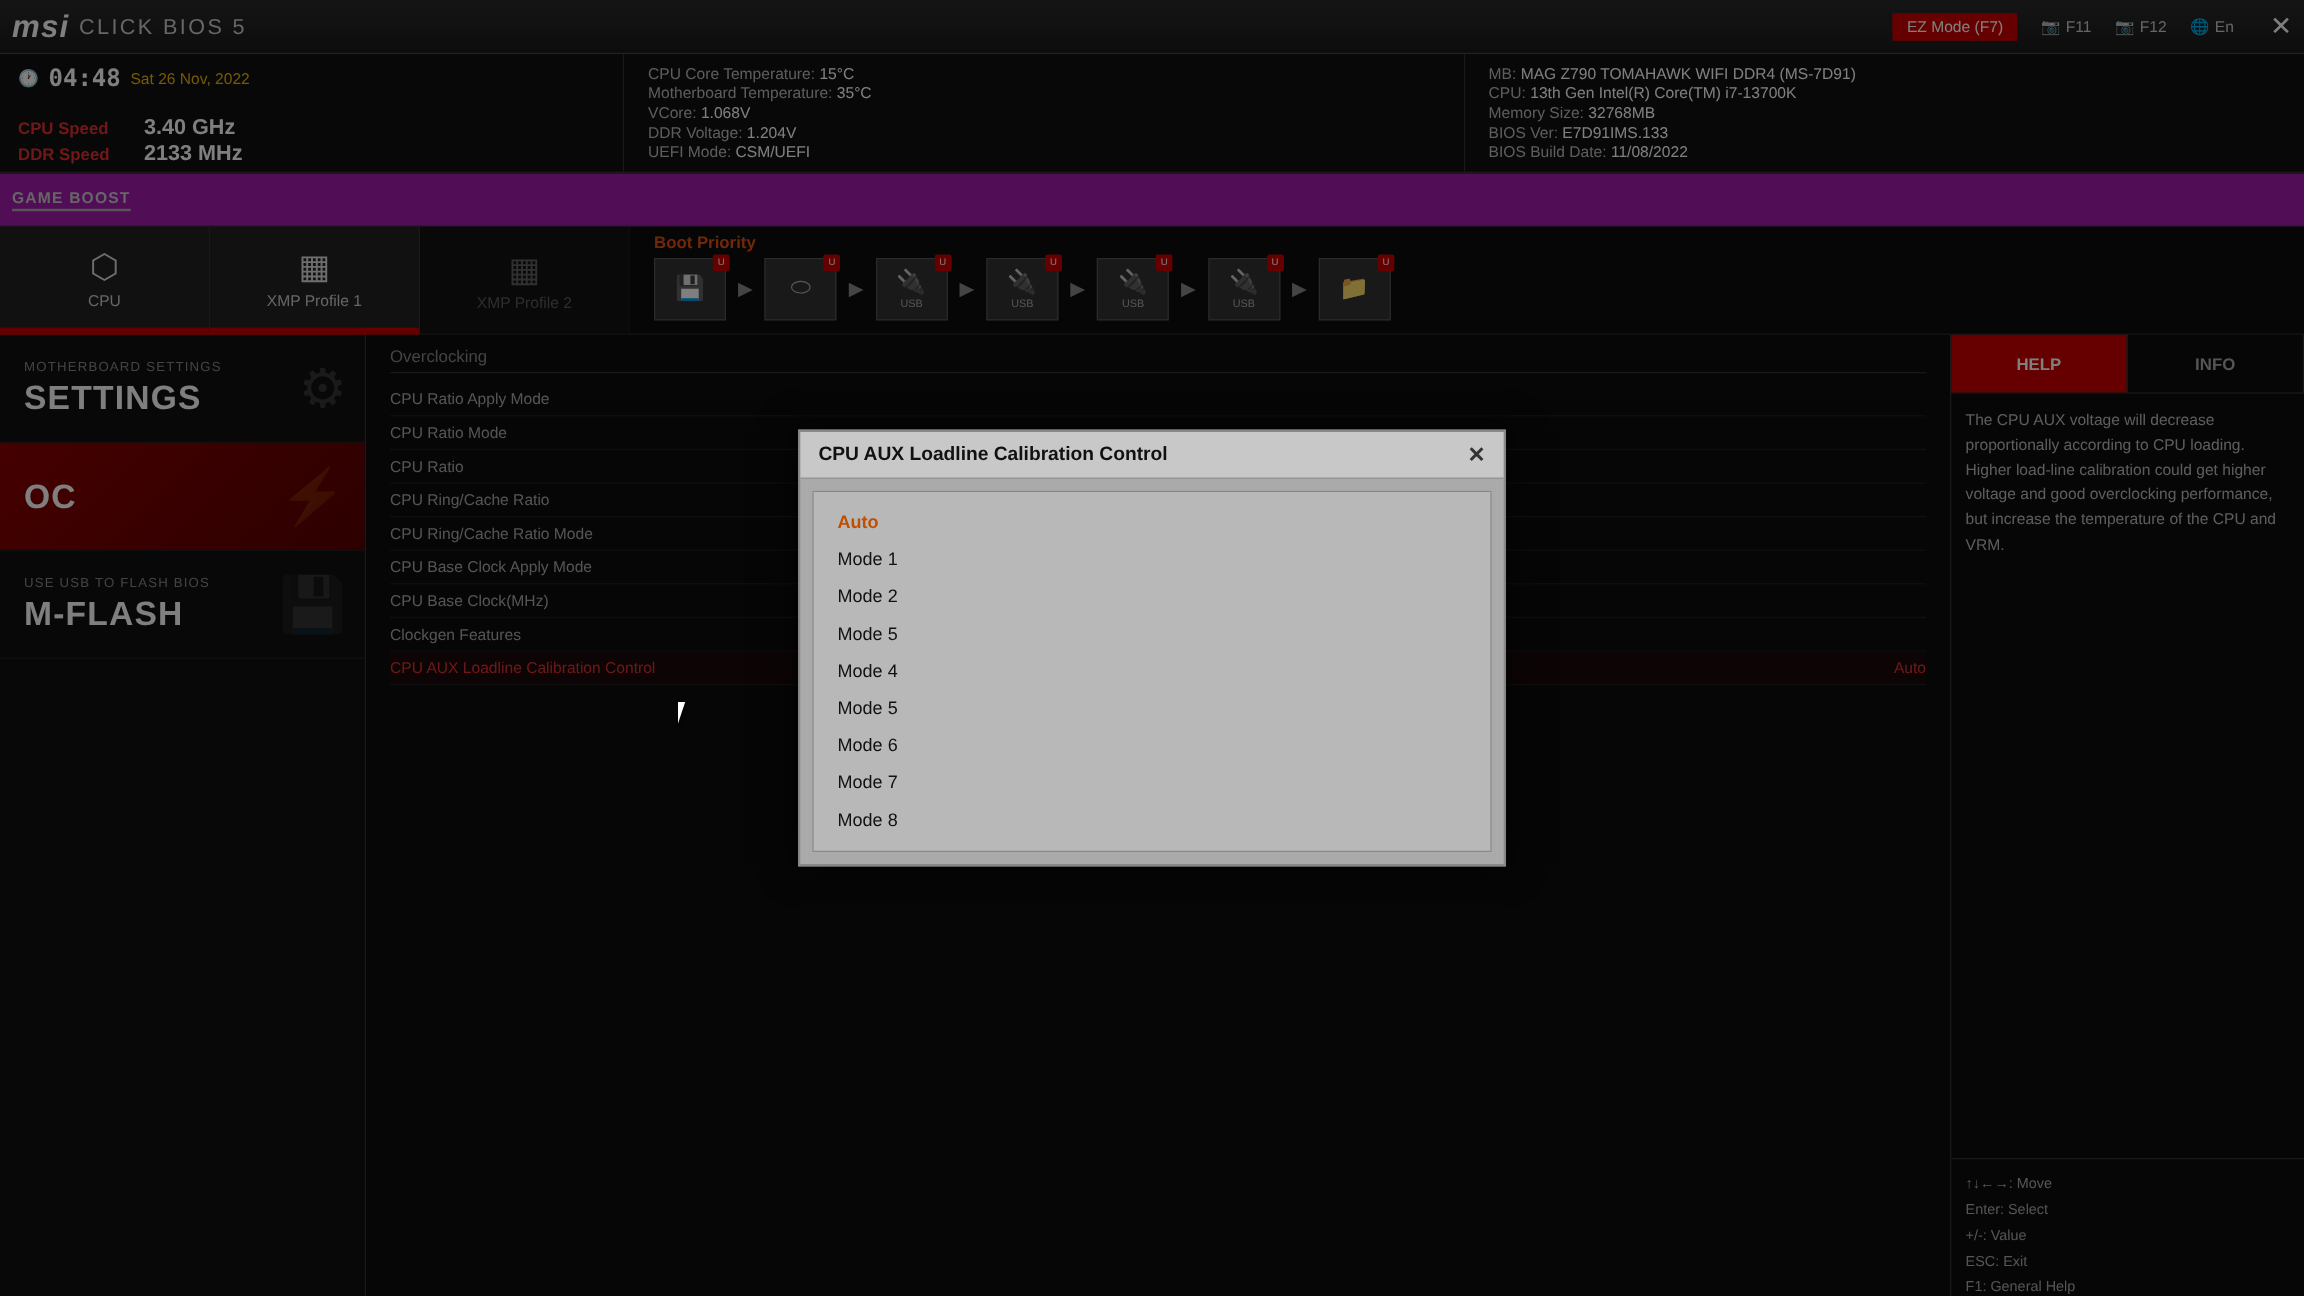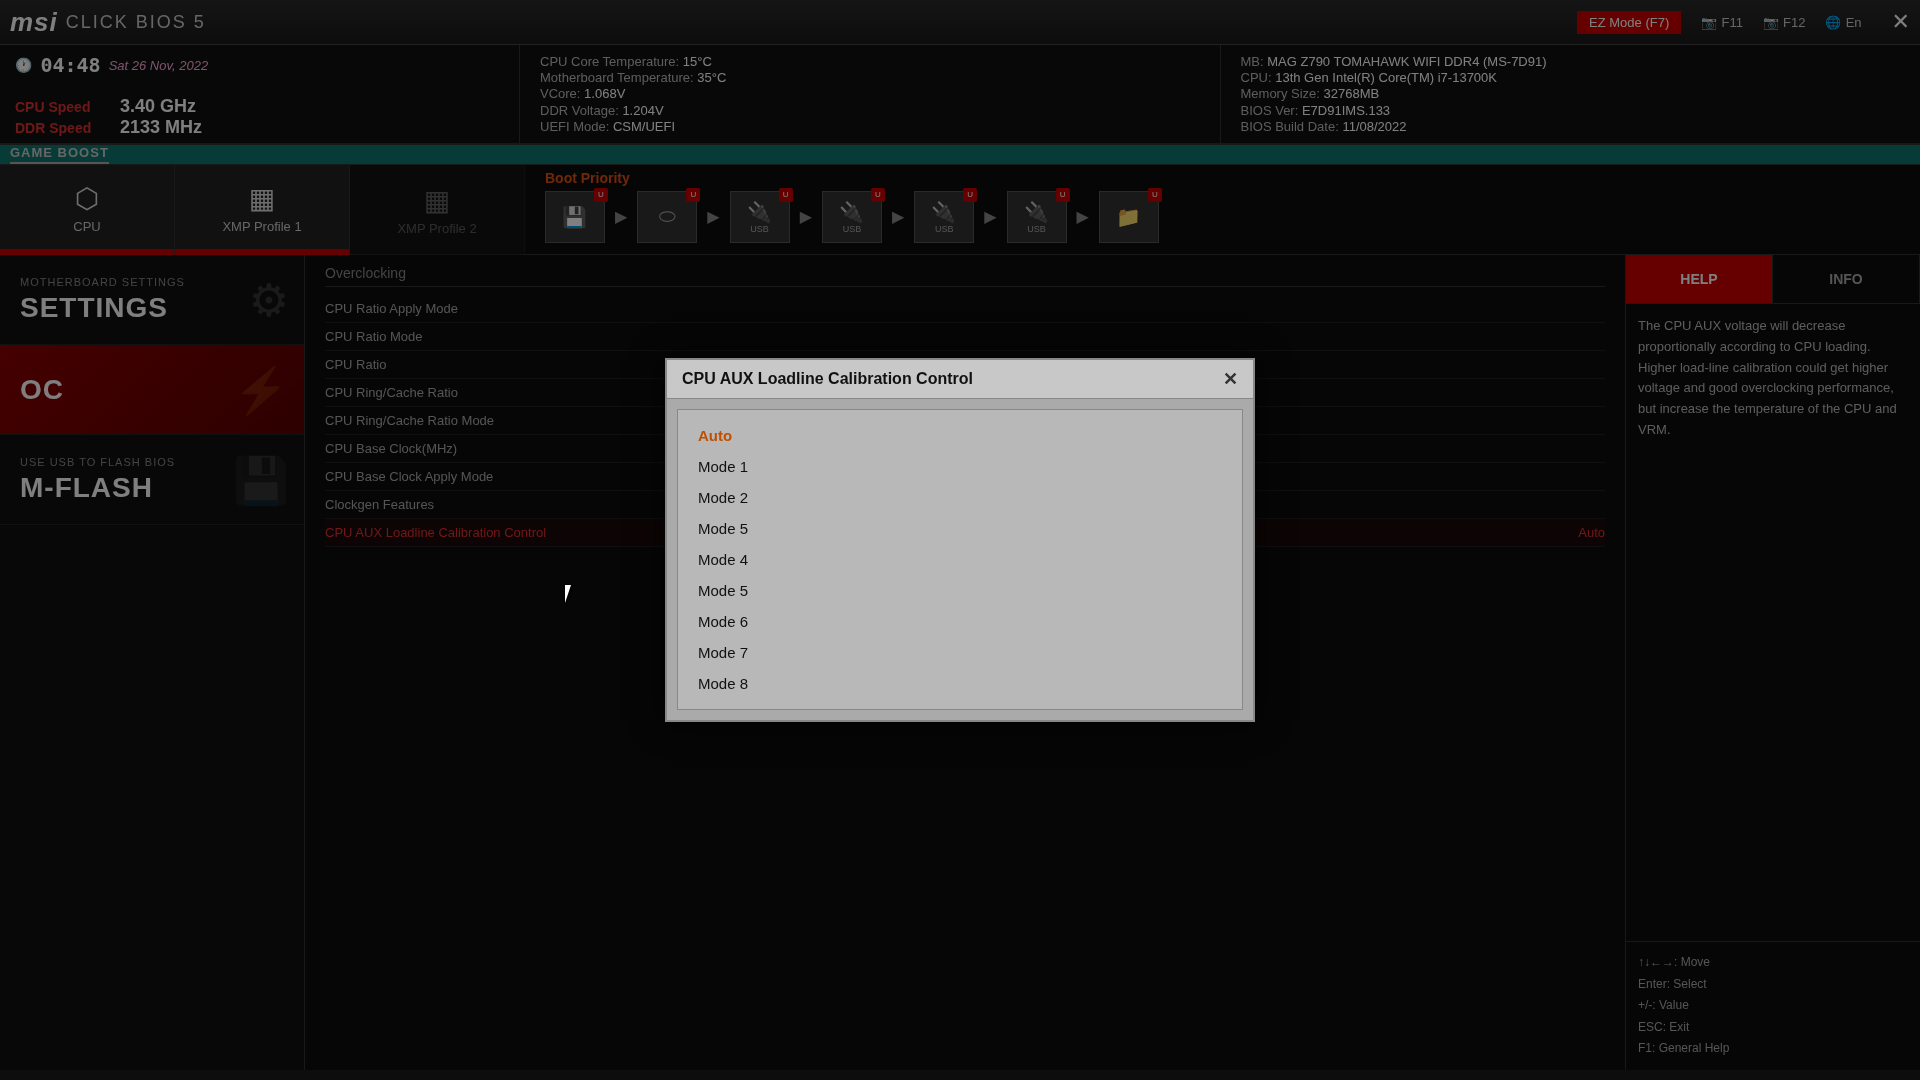--- a/index.html
+++ b/index.html
@@ -84,21 +84,21 @@
       flex-direction: column;
       justify-content: space-around;
     }
     #clock-time {
       display: flex;
       align-items: center;
       gap: 8px;
     }
     #clock-icon { color: #888; font-size: 14px; }
     #time-display { color: #fff; font-size: 20px; font-weight: bold; font-family: monospace; }
-    #date-display { color: #f9a8d4; font-size: 13px; font-style: italic; }
+    #date-display { color: #eab308; font-size: 13px; }
     #speed-section { margin-top: 19px; }
     .speed-row { display: flex; align-items: center; gap: 10px; }
     .speed-label { color: #e03030; font-size: 14px; font-weight: bold; min-width: 95px; }
     .speed-value { color: #fff; font-size: 18px; font-weight: bold; }
 
     #center-info {
       flex: 1;
       padding: 8px 20px;
       border-right: 1px solid #333;
       display: flex;
@@ -114,22 +114,22 @@
       display: flex;
       flex-direction: column;
       justify-content: space-around;
     }
     .right-info-row { font-size: 13px; color: #bbb; }
     .right-info-row span.highlight { color: #fff; }
 
     
     #game-boost-bar {
       width: 100%;
-      height: 20px;
-      background: #0f766e;
+      height: 44px;
+      background: #a21caf;
       display: flex;
       align-items: center;
       padding: 0 10px;
       border-bottom: 1px solid #333;
     }
     #game-boost-label {
       color: #ccc;
       font-size: 13px;
       font-weight: bold;
       letter-spacing: 1px;
@@ -617,25 +617,25 @@
     </div>
     <div class="oc-row">
       <span class="oc-row-label">CPU Ring/Cache Ratio</span>
       <span class="oc-row-value"></span>
     </div>
     <div class="oc-row">
       <span class="oc-row-label">CPU Ring/Cache Ratio Mode</span>
       <span class="oc-row-value"></span>
     </div>
     <div class="oc-row">
+      <span class="oc-row-label">CPU Base Clock Apply Mode</span>
+      <span class="oc-row-value"></span>
+    </div>
+    <div class="oc-row">
       <span class="oc-row-label">CPU Base Clock(MHz)</span>
-      <span class="oc-row-value"></span>
-    </div>
-    <div class="oc-row">
-      <span class="oc-row-label">CPU Base Clock Apply Mode</span>
       <span class="oc-row-value"></span>
     </div>
     <div class="oc-row">
       <span class="oc-row-label">Clockgen Features</span>
       <span class="oc-row-value"></span>
     </div>
     <div class="oc-row" style="background:#1a0a0a;">
       <span class="oc-row-label" style="color:#e03030;">CPU AUX Loadline Calibration Control</span>
       <span class="oc-row-value red">Auto</span>
     </div>

